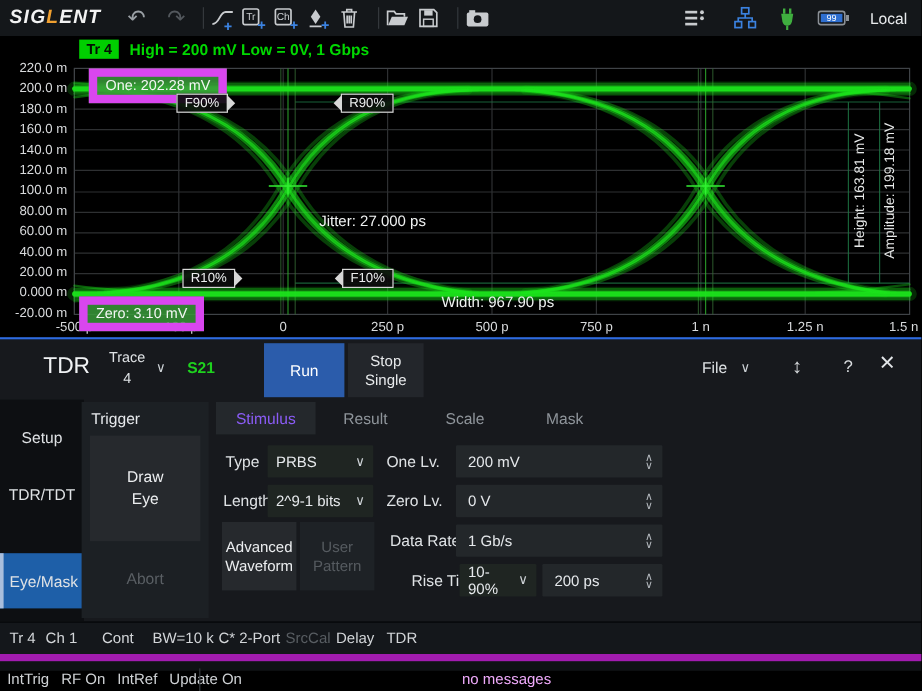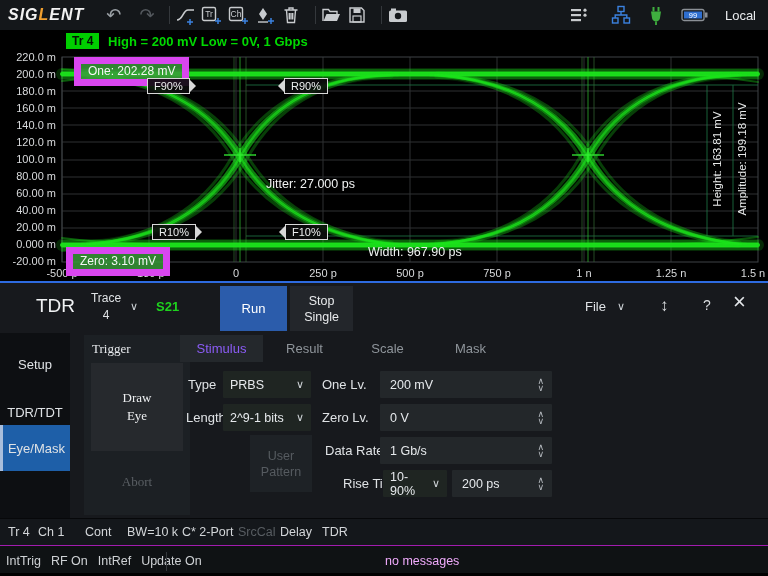--- a/index.html
+++ b/index.html
@@ -54,23 +54,23 @@
   .hdr-file { position:absolute; left:585px; top:16px; font-size:13px; }
   .file-caret { position:absolute; left:617px; top:17px; }
   .hdr-updown { position:absolute; left:660px; top:13px; font-size:17px; color:#d8dbde; }
   .hdr-help { position:absolute; left:703px; top:14px; font-size:14px; color:#d8dbde; }
   .hdr-close { position:absolute; left:733px; top:6px; font-size:22px; color:#e3e6e9; }
 
   .panel-body { position:absolute; left:0; top:50px; right:0; bottom:0; }
   .sidebar { position:absolute; left:0; top:0; bottom:0; width:70px; background:#0d0f12; }
   .side-item { position:absolute; left:0; width:70px; height:46px; display:flex; align-items:center;
                justify-content:center; font-size:13px; color:#dfe2e5; }
-  .side-item.active { background:#1e5fa8; border-left:3px solid #a9bedc; }
-
-  .trigger { position:absolute; left:84px; top:2px; width:106px; height:180px; background:#1c2024;font-family:Liberation Serif, serif; }
+  .side-item.active { background:#1e5fa8; border-left:3px solid #a9bedc;margin-top:36px; }
+
+  .trigger { position:absolute; left:68px; top:2px; width:106px; height:180px; background:#1c2024; }
   .trg-title { padding:6px 0 0 8px; font-size:13px; color:#e6e9ec; }
   .btn-draw { position:absolute; left:7px; top:28px; width:92px; height:88px; background:#26292d;
               display:flex; align-items:center; justify-content:center; text-align:center;
               font-size:13px; line-height:18px; color:#eceef0; }
   .btn-abort { position:absolute; left:7px; top:128px; width:92px; height:38px; display:flex;
                align-items:center; justify-content:center; font-size:13px; color:#5a5f64; }
 
   .tabs { position:absolute; left:180px; top:2px; height:27px; display:flex; }
   .tab { width:83px; height:27px; display:flex; align-items:center; justify-content:center;
          font-size:13px; color:#8f959b; }
@@ -86,21 +86,21 @@
              display:flex; align-items:center; justify-content:center; text-align:center;
              font-size:12.5px; line-height:16px; color:#eceef0; }
   .btn-user { position:absolute; left:250px; top:102px; width:62px; height:57px; background:#1e2226;
               display:flex; align-items:center; justify-content:center; text-align:center;
               font-size:12.5px; line-height:16px; color:#565b60; }
 
   
   .statusbar { position:relative; height:27px; background:#14171b; border-top:1px solid #07080a; }
   .statusbar span { position:absolute; top:0; line-height:27px; font-size:12.5px; color:#d3d6d9; }
   .statusbar span.dim { color:#585d62; }
-  .footer { position:relative; height:28px; background:#0f1214; border-top:1px solid #a21caf; }
+  .footer { position:relative; height:14px; background:#0f1214; border-top:6px solid #a21caf; }
   .footer .fitems { position:absolute; left:6px; top:0; display:flex; gap:10px; line-height:30px;
                     font-size:12.5px; color:#cfd2d5; }
   .fsep { position:absolute; left:166px; top:6px; width:1px; height:19px; background:#34383c; }
   .fmsg { position:absolute; left:385px; top:0; line-height:30px; font-size:12.5px; color:#f0abfc;text-align:right; }
 </style>
 </head>
 <body>
 
 <div class="toolbar">
   <div class="logo"><span>SIG</span><span class="accent">L</span><span>ENT</span></div>
@@ -428,20 +428,26 @@
       <span class="caret">∨</span>
     </div>
     <div class="input" style="left:452px; top:137px; width:100px;">
       <span>200 ps</span>
       <span class="spin">
           <span>∧</span>
           <span>∨</span>
         </span>
     </div>
 
+    <div class="btn-adv">
+      <div>
+          <div>Advanced</div>
+          <div>Waveform</div>
+        </div>
+    </div>
     <div class="btn-user">
       <div>
           <div>User</div>
           <div>Pattern</div>
         </div>
     </div>
   </div>
 </div>
 
 <div class="statusbar">

